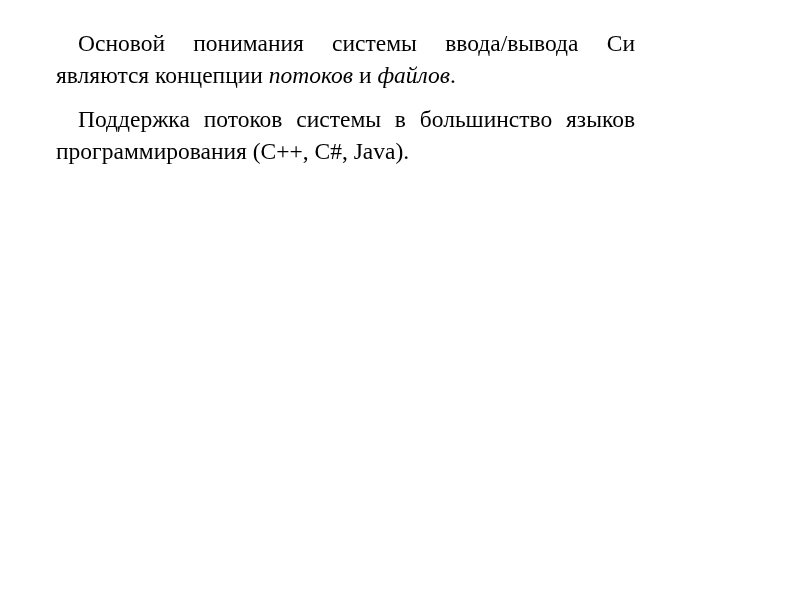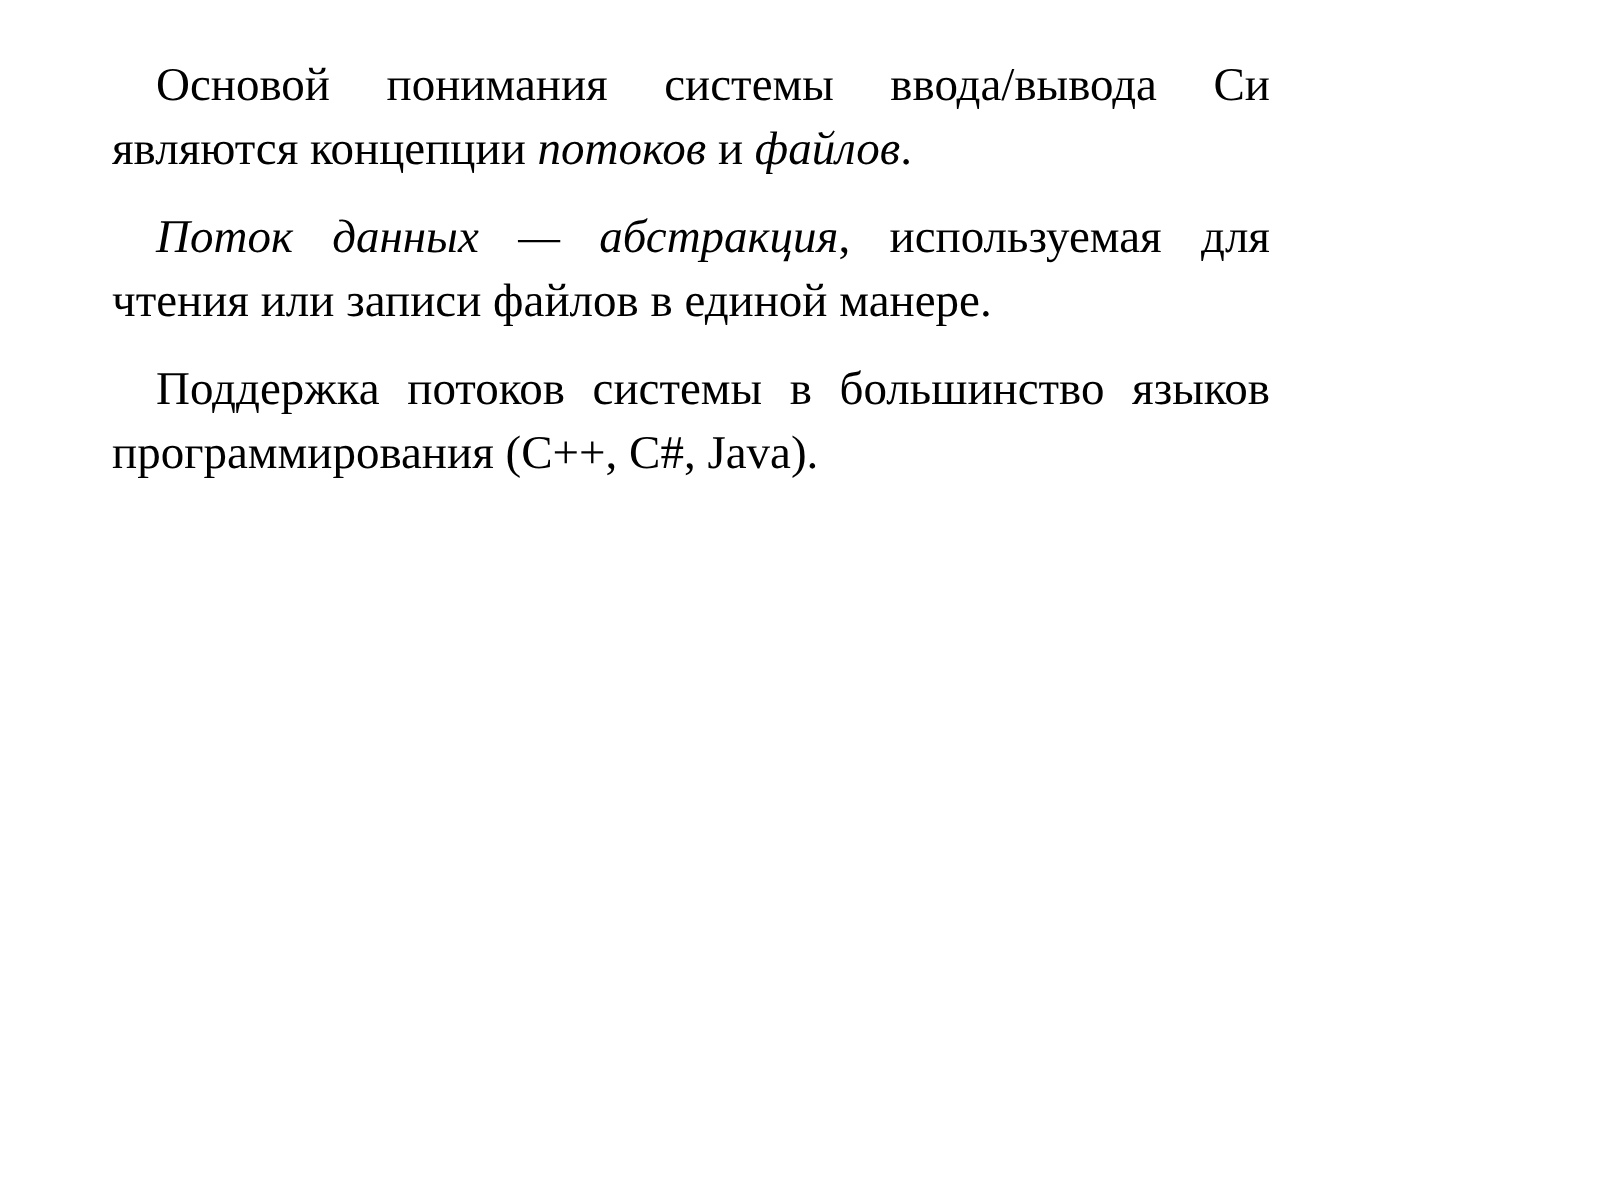--- a/index.html
+++ b/index.html
@@ -44,23 +44,20 @@
 </head>
 <body>
 
 <div class="slide">
   <div class="content-block">
 
     <p class="para">
       <span>Основой понимания системы ввода/вывода Си являются концепции </span><em>потоков</em><span> и </span><em>файлов</em><span>.</span>
     </p>
 
-    <p class="para">
-      <em>Поток данных  </em><em>— </em><em>абстракция</em><span>, используемая для чтения или записи файлов в единой манере.</span>
-    </p>
 
     <p class="para">
       <span>Поддержка потоков системы в большинство языков программирования (C++, C#, Java).</span>
     </p>
 
 
   </div>
 </div>
 
 </body></html>

